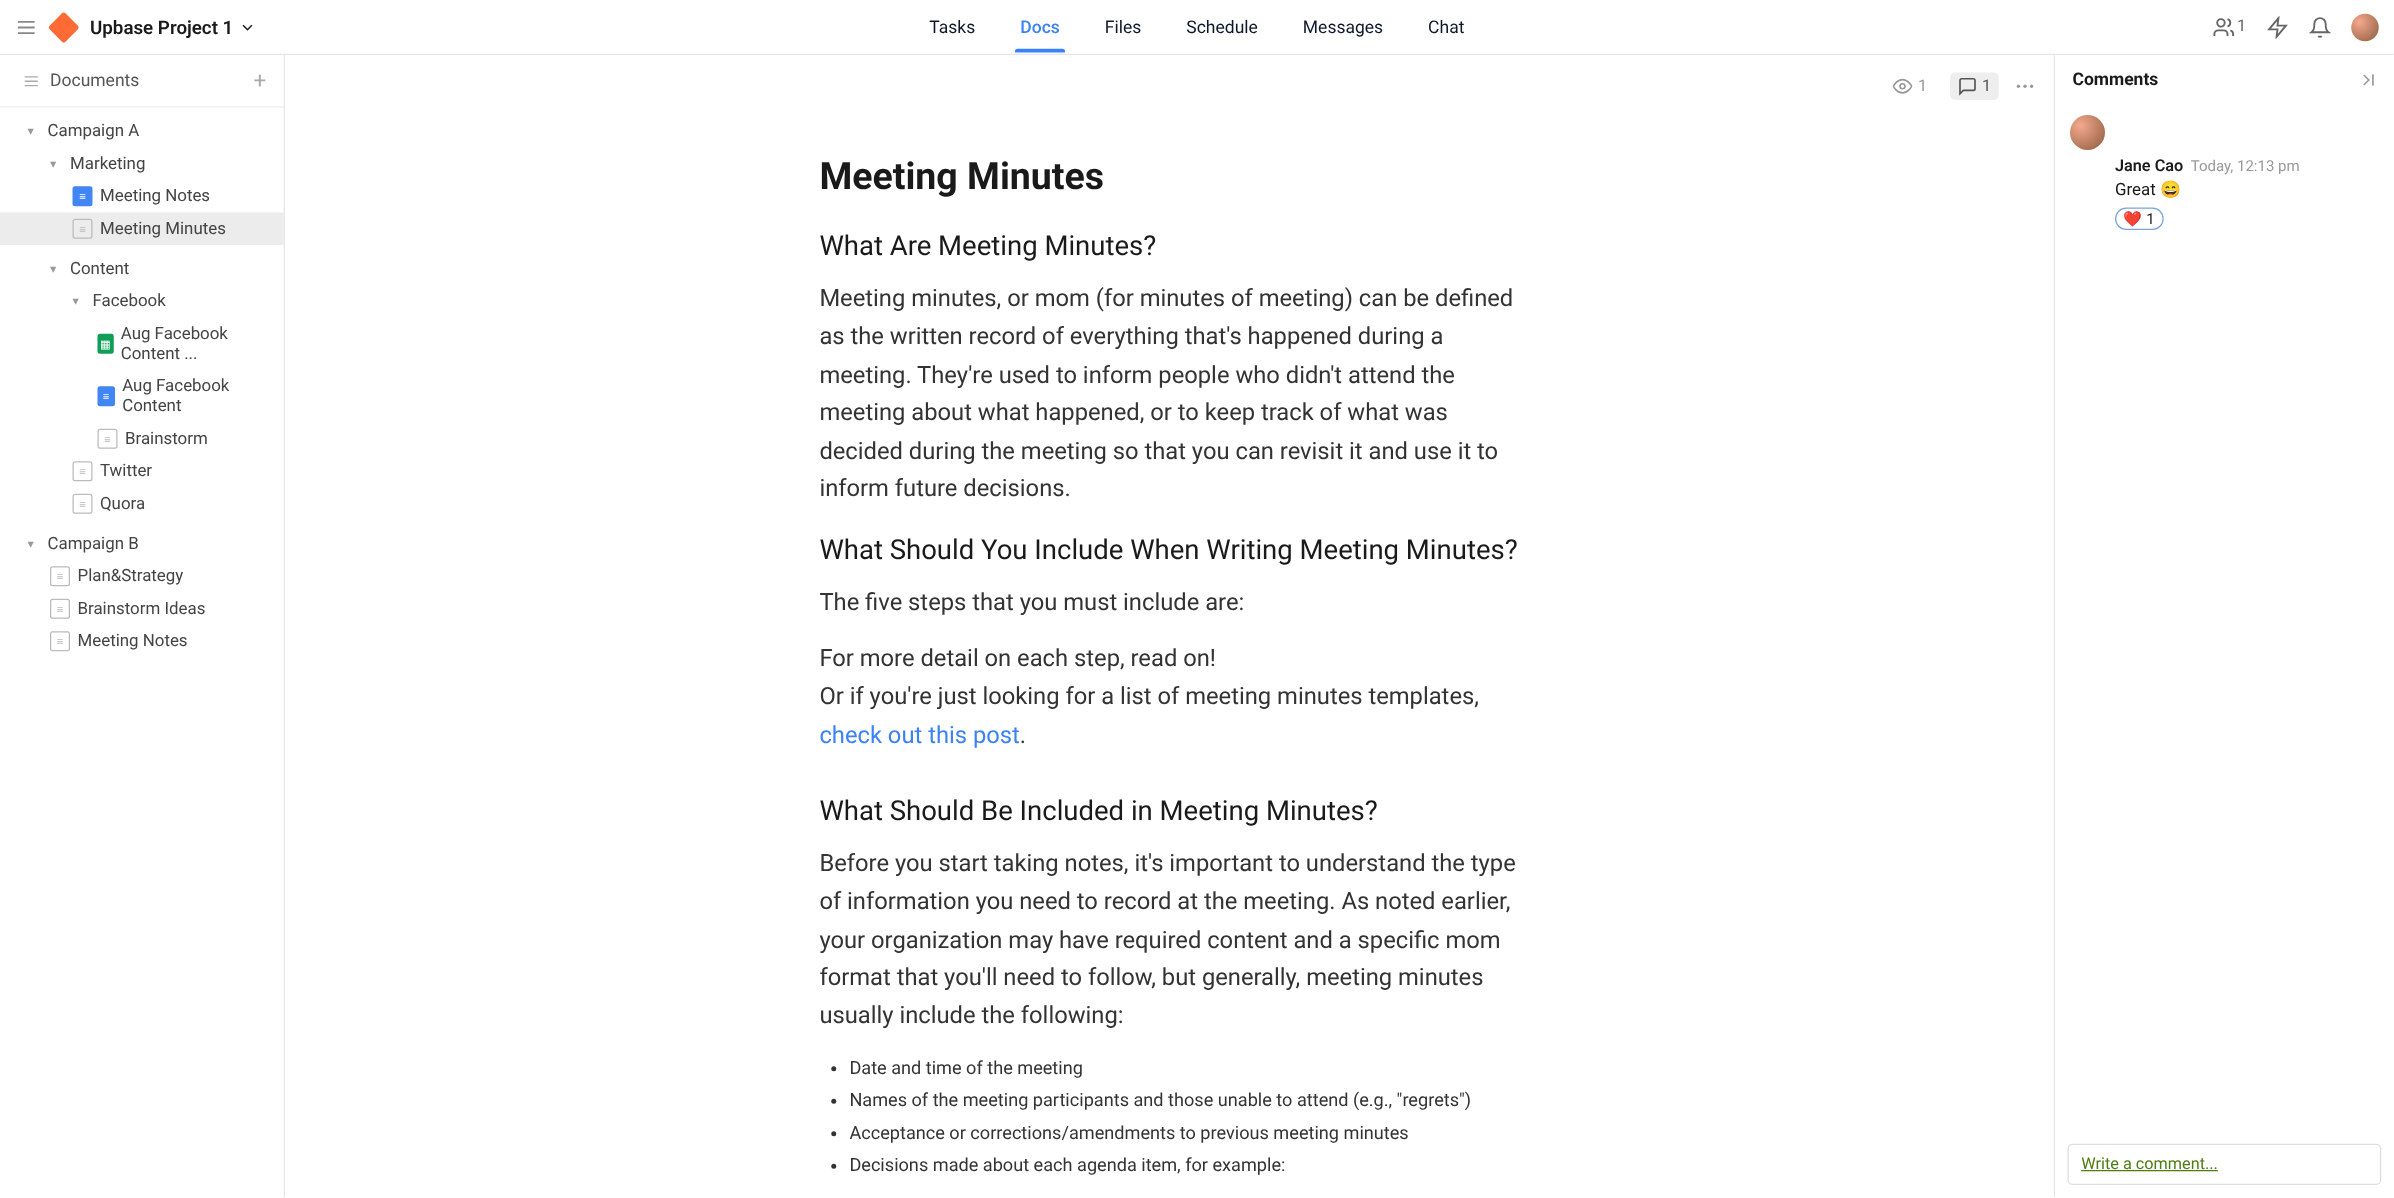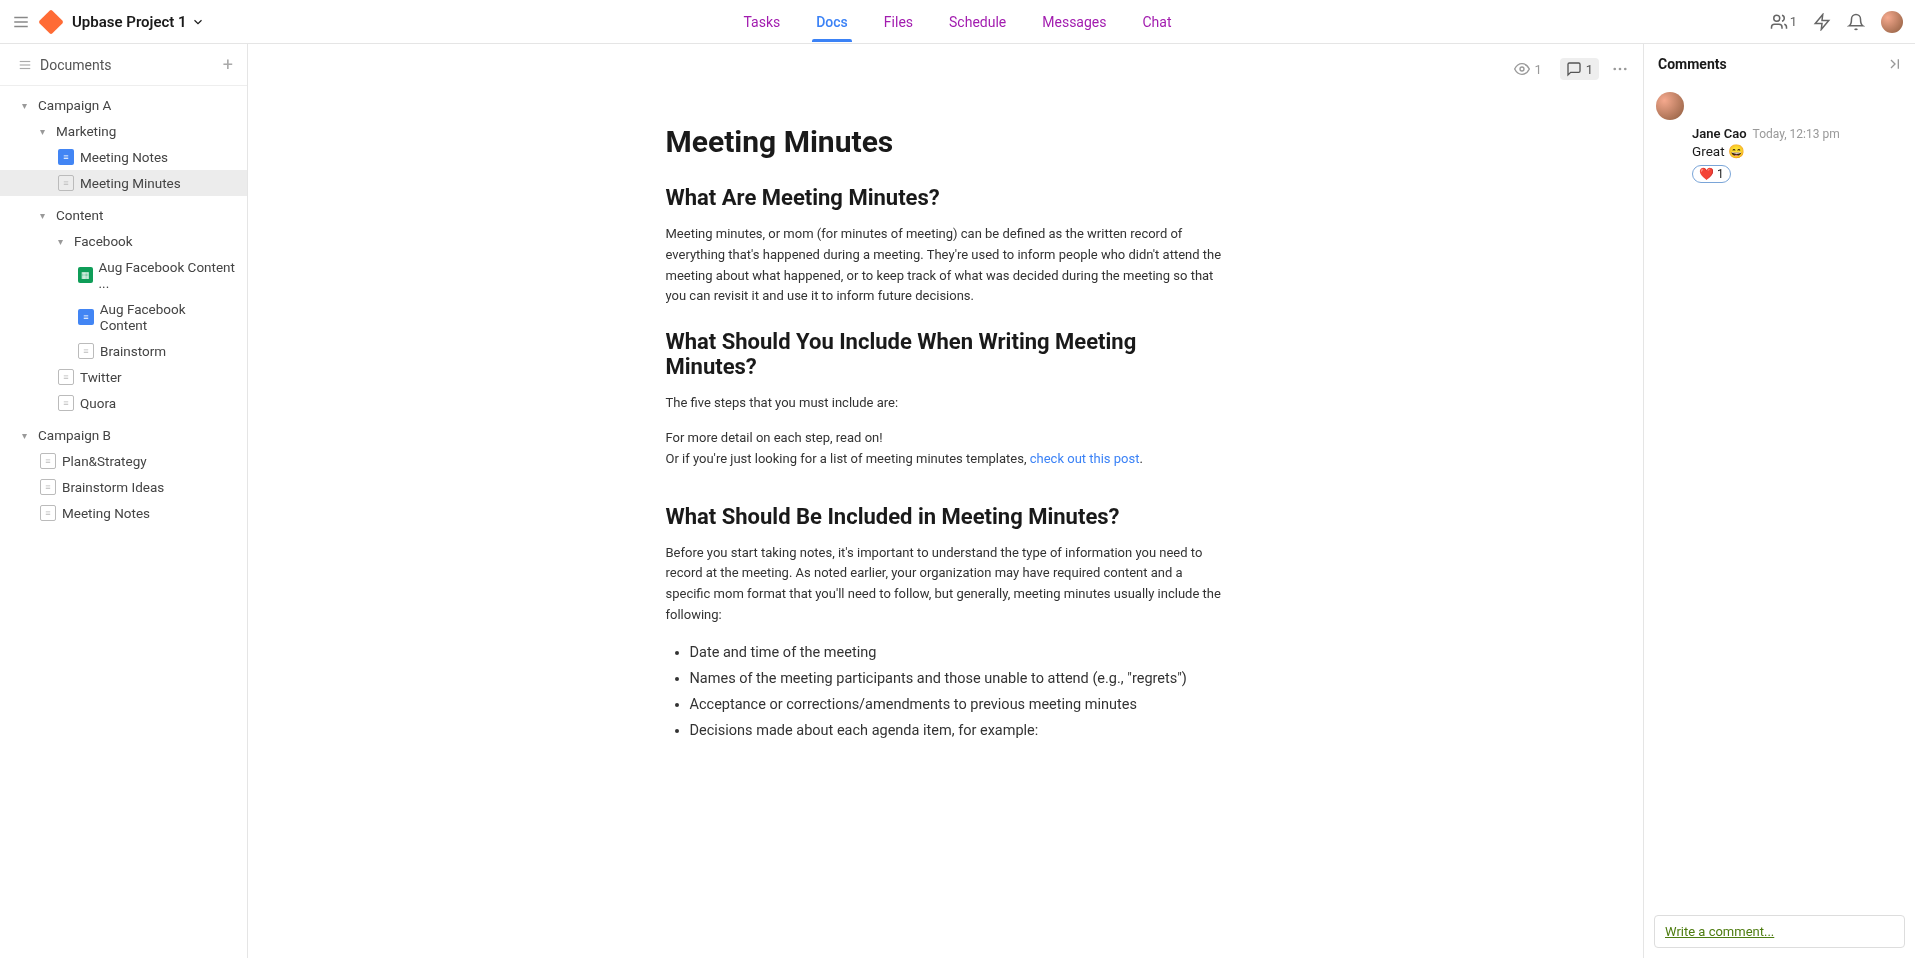--- a/index.html
+++ b/index.html
@@ -6,32 +6,32 @@
 body { font-family: -apple-system, BlinkMacSystemFont, "Segoe UI", Roboto, Helvetica, Arial, sans-serif; color: #1a1a1a; background: #fff; font-size: 14px; overflow: hidden; }
 .app { display: flex; flex-direction: column; height: 100vh; }
 
 
 .header { display: flex; align-items: center; height: 44px; border-bottom: 1px solid #e5e5e5; padding: 0 12px; }
 .header-left { display: flex; align-items: flex-start; gap: 12px; flex: 0 0 auto; }
 .menu-icon { color: #888; cursor: pointer; display:flex; align-items:center; }
 .logo { width: 18px; height: 18px; background: #ff6b35; transform: rotate(45deg); border-radius: 2px; }
 .project-title { font-weight: 600; font-size: 15px; display:flex; align-items:center; gap:4px; cursor:pointer; }
 .nav-tabs { display: flex; gap: 28px; position: absolute; left: 50%; transform: translateX(-50%); }
-.nav-tab { padding: 12px 4px; color: #a21caf; cursor: pointer; font-size: 14px; }
+.nav-tab { padding: 12px 4px; color: #0f172a; cursor: pointer; font-size: 14px; }
 .nav-tab.active { color: #3b82f6; font-weight: 500; position: relative; }
 .nav-tab.active::after { content:""; position:absolute; bottom:0; left:0; right:0; height:3px; background:#3b82f6; border-radius:2px 2px 0 0; }
 .header-right { display: flex; align-items: center; gap: 16px; margin-left: auto; }
 .header-right .icon-btn { color:#666; cursor:pointer; display:flex; align-items:center; }
 .avatar-sm { width:22px; height:22px; border-radius:50%; background: radial-gradient(circle at 30% 30%, #f5a98e, #8b5a3c); }
 
 
 .body { flex:1; display:flex; overflow:hidden; }
 
 
-.sidebar { width: 248px; border-right: 1px solid #e5e5e5; display:flex; flex-direction:column; }
+.sidebar { width: 228px; border-right: 1px solid #e5e5e5; display:flex; flex-direction:column; }
 .sidebar-header { display:flex; align-items:center; justify-content:space-between; padding: 10px 14px 10px 18px; border-bottom:1px solid #eee; }
 .sidebar-header .left { display:flex; align-items:center; gap:8px; color:#555; font-size:14px; }
 .sidebar-header .plus { color:#aaa; cursor:pointer; font-size:18px; }
 .tree { padding: 6px 0; overflow-y:auto; flex:1; }
 .tree-item { display:flex; align-items:center; padding: 5px 12px; cursor:pointer; color:#444; font-size:13.5px; gap:6px; }
 .tree-item.selected { background:#ececec; }
 .indent-1 { padding-left: 22px; }
 .indent-2 { padding-left: 40px; }
 .indent-3 { padding-left: 58px; }
 .indent-4 { padding-left: 78px; }
@@ -42,22 +42,22 @@
 .doc-icon.gray { background:transparent; border:1px solid #bbb; color:#bbb; }
 
 
 .main { flex:1; display:flex; overflow:hidden; }
 .doc-wrap { flex:1; overflow-y:auto; position:relative; }
 .doc-toolbar { position:absolute; top:14px; right:14px; display:flex; align-items:center; gap:12px; color:#999; font-size:13px; }
 .doc-toolbar .cnt { display:flex; align-items:center; gap:4px; padding:3px 6px; border-radius:4px; cursor:pointer; }
 .doc-toolbar .cnt.active { background:#eee; color:#555; }
 .doc { max-width: 680px; margin: 0 auto; padding: 80px 60px 60px 60px; }
 .doc h1 { font-size: 30px; font-weight:700; margin-bottom: 26px; }
-.doc h2 { font-size: 22px; font-weight:700; margin: 22px 0 14px 0; }
-.doc p { font-size:13px; line-height:1.6; color:#333; margin-bottom: 14px; }
+.doc h2 { font-size: 22px; font-weight:400; margin: 22px 0 14px 0; }
+.doc p { font-size:19px; line-height:1.6; color:#333; margin-bottom: 14px; }
 .doc ol, .doc ul { padding-left: 24px; margin-bottom:14px; }
 .doc ol li, .doc ul li { font-size:14.5px; line-height:1.8; color:#333; }
 .doc a { color:#3b82f6; text-decoration:none; }
 
 
 .comments { width: 272px; border-left:1px solid #e5e5e5; display:flex; flex-direction:column; }
 .comments-header { display:flex; align-items:center; justify-content:space-between; padding: 12px 14px; font-weight:700; font-size:14px; }
 .comments-list { flex:1; padding: 8px 12px; overflow-y:auto; }
 .comment { display:flex; gap:8px; }
 .comment .avatar { width:28px; height:28px; border-radius:50%; background: radial-gradient(circle at 30% 30%, #f5a98e, #8b5a3c); flex-shrink:0; }

